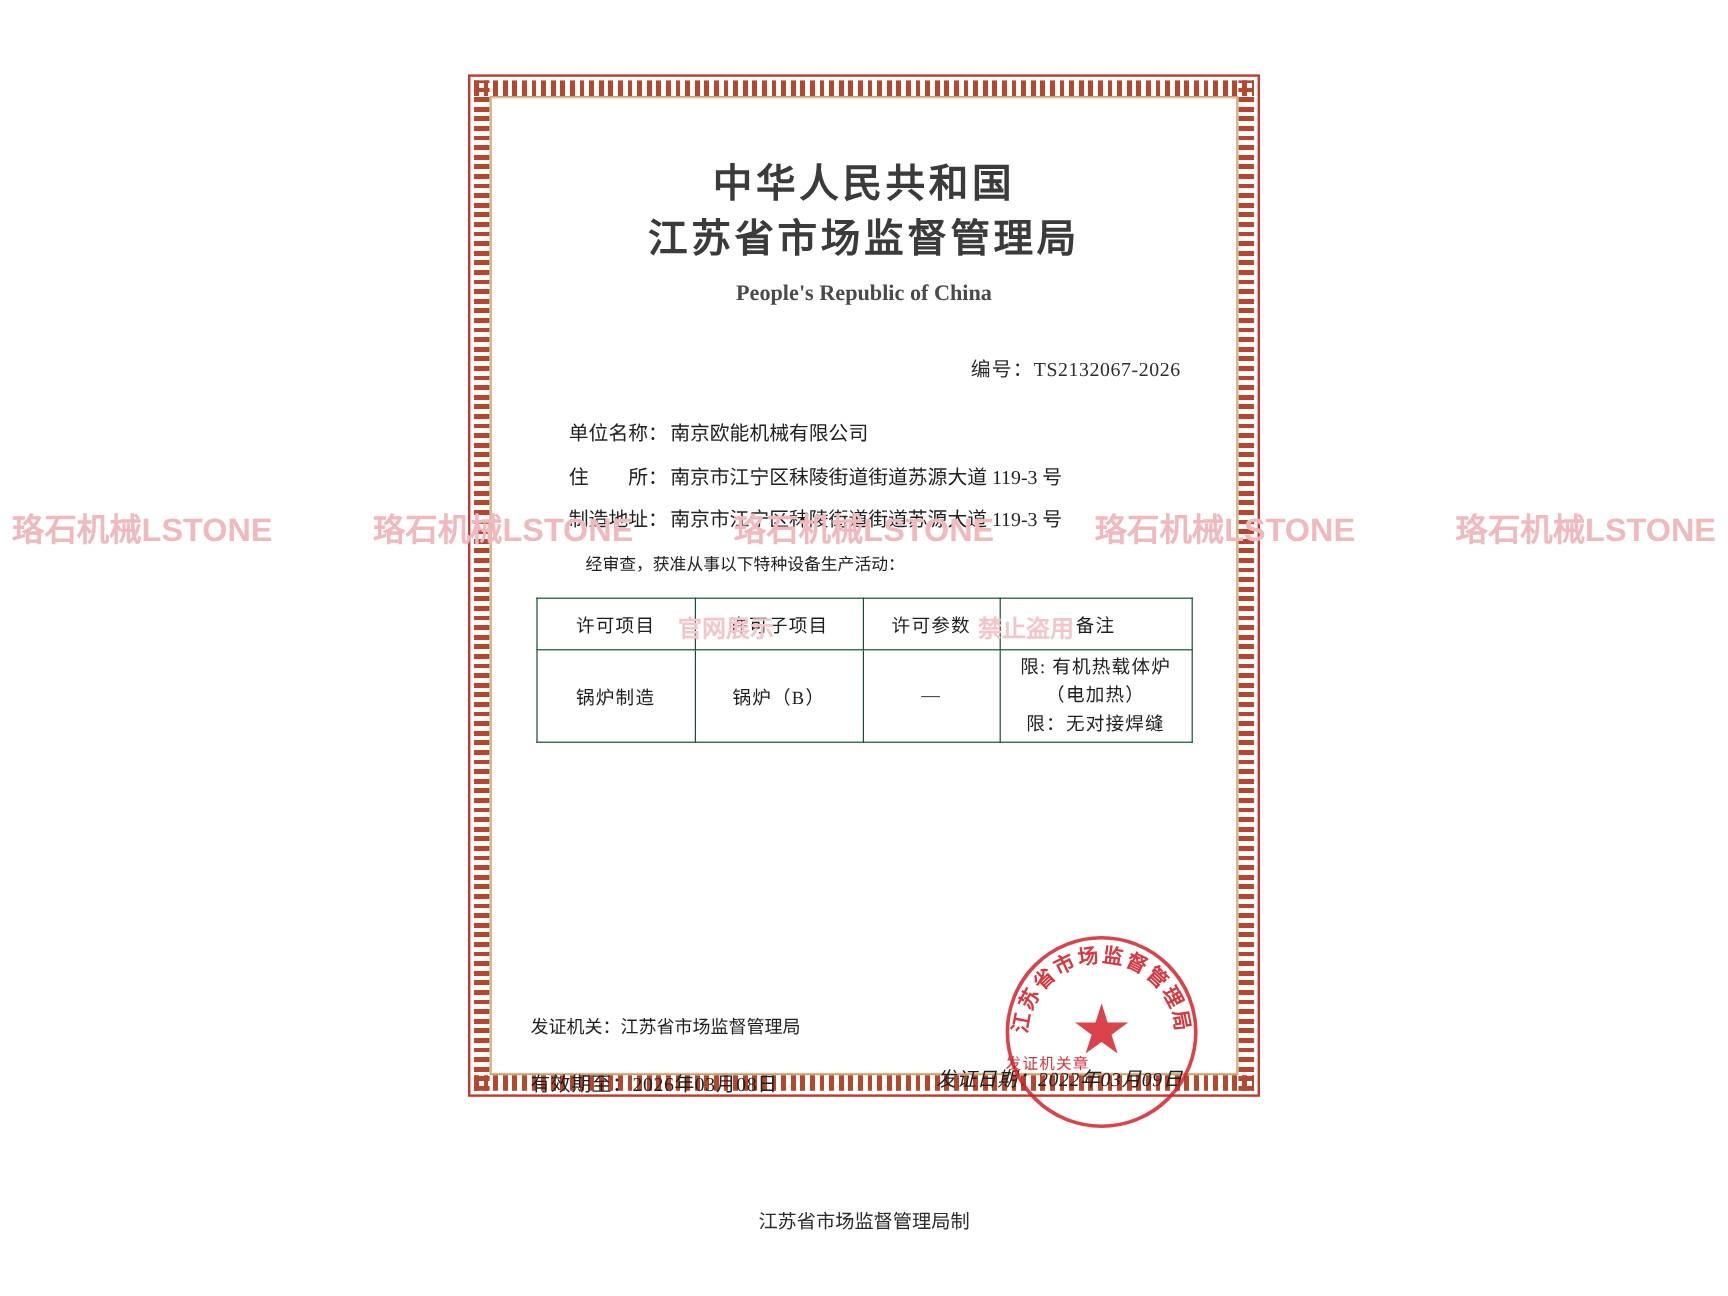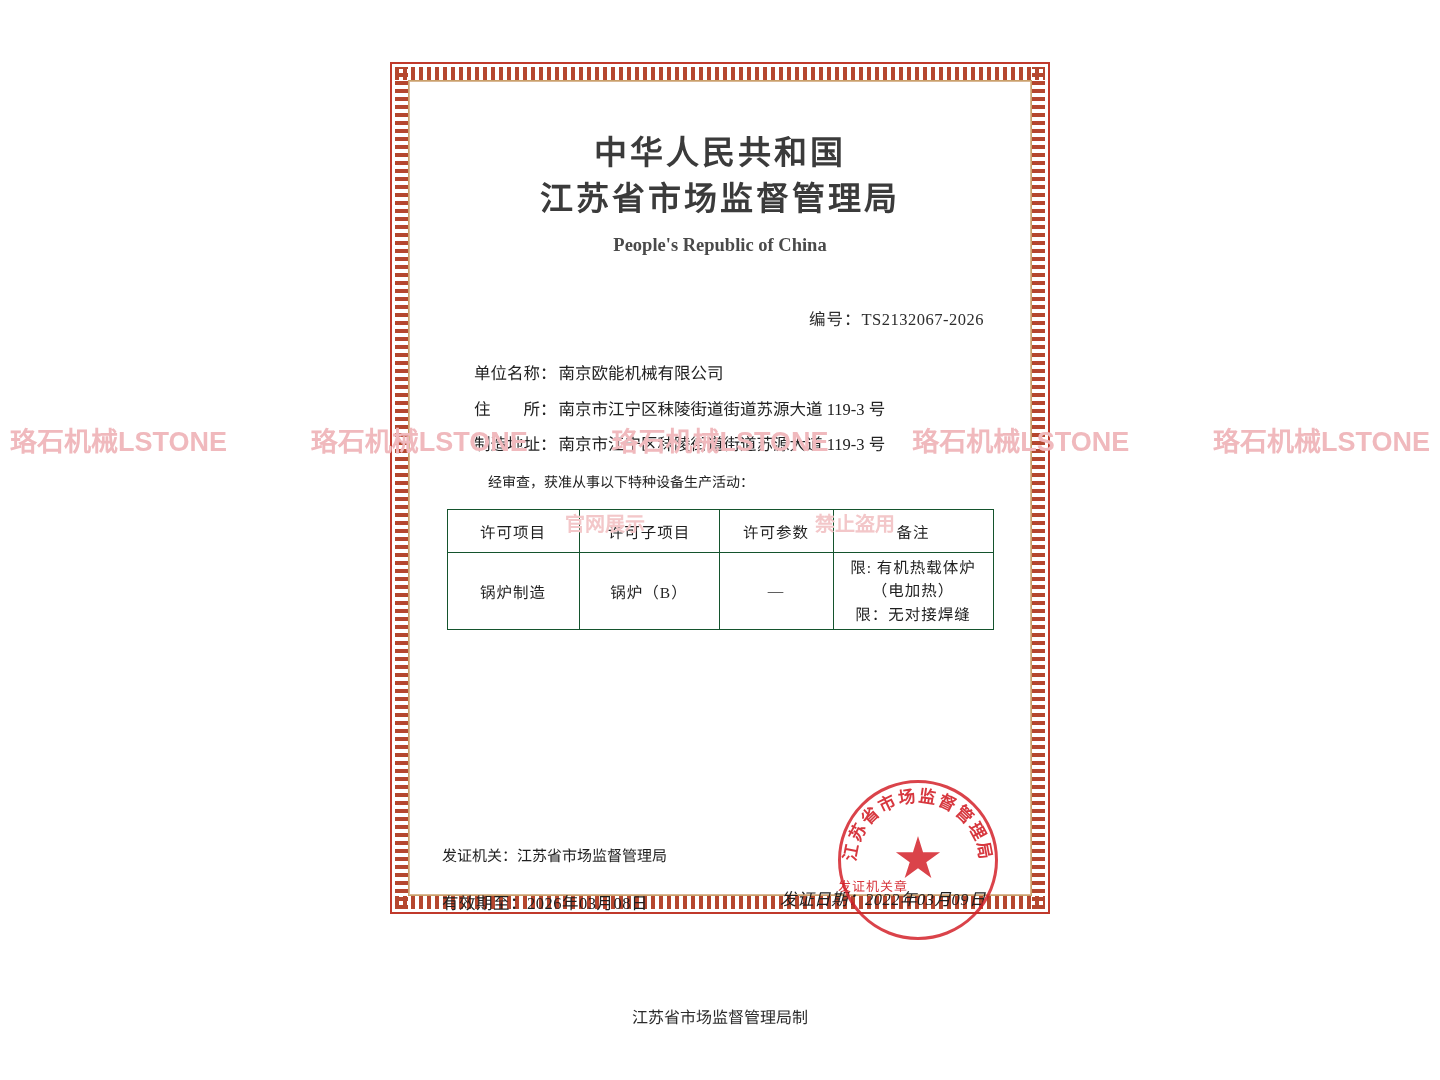--- a/index.html
+++ b/index.html
@@ -130,21 +130,21 @@
     font-family: "Liberation Serif", serif;
     font-weight: bold;
     font-size: 18.5px;
     color: #4a4a4a;
     line-height: 1.55;
     margin-top: 10px;
   }
 
   
   .serial {
-    margin-top: 46px;
+    margin-top: 34px;
     text-align: right;
     padding-right: 14px;
     font-size: 16.5px;
     color: #2d2d2d;
     font-family: "Liberation Serif", "DejaVu Serif", serif;
   }
   .serial .label { letter-spacing: 1px; }
   .serial .value { letter-spacing: 0.5px; }
 
   

